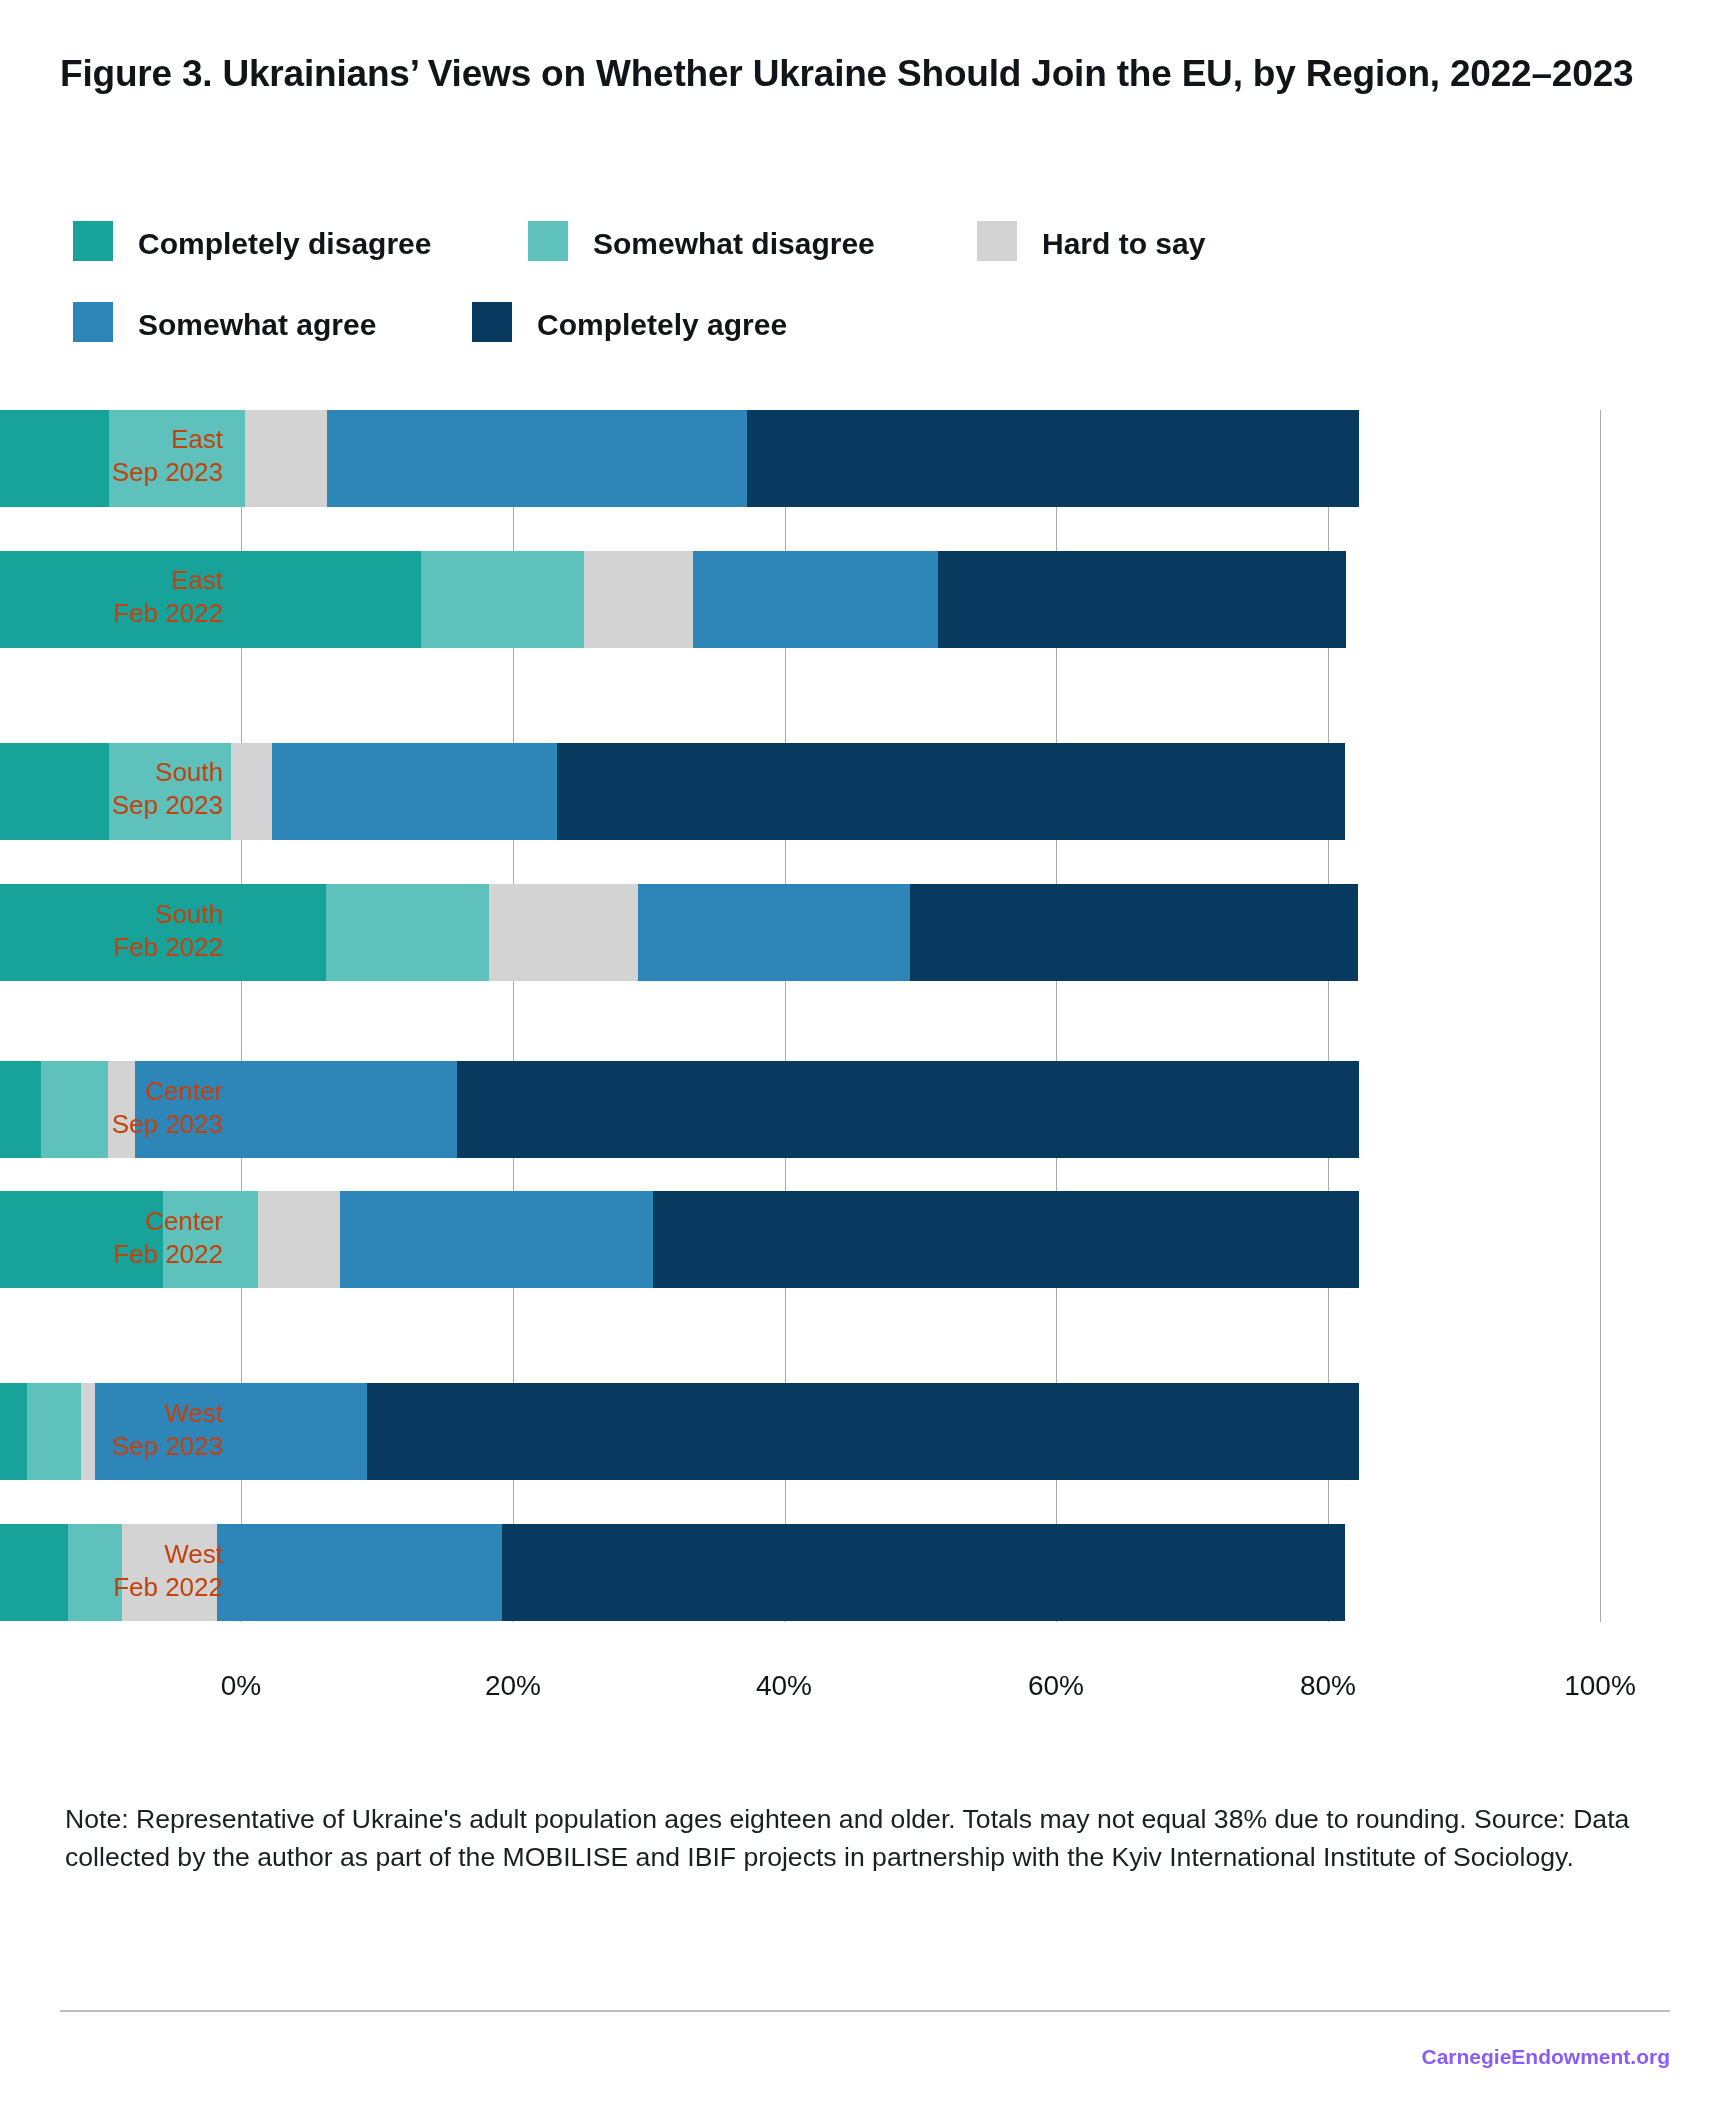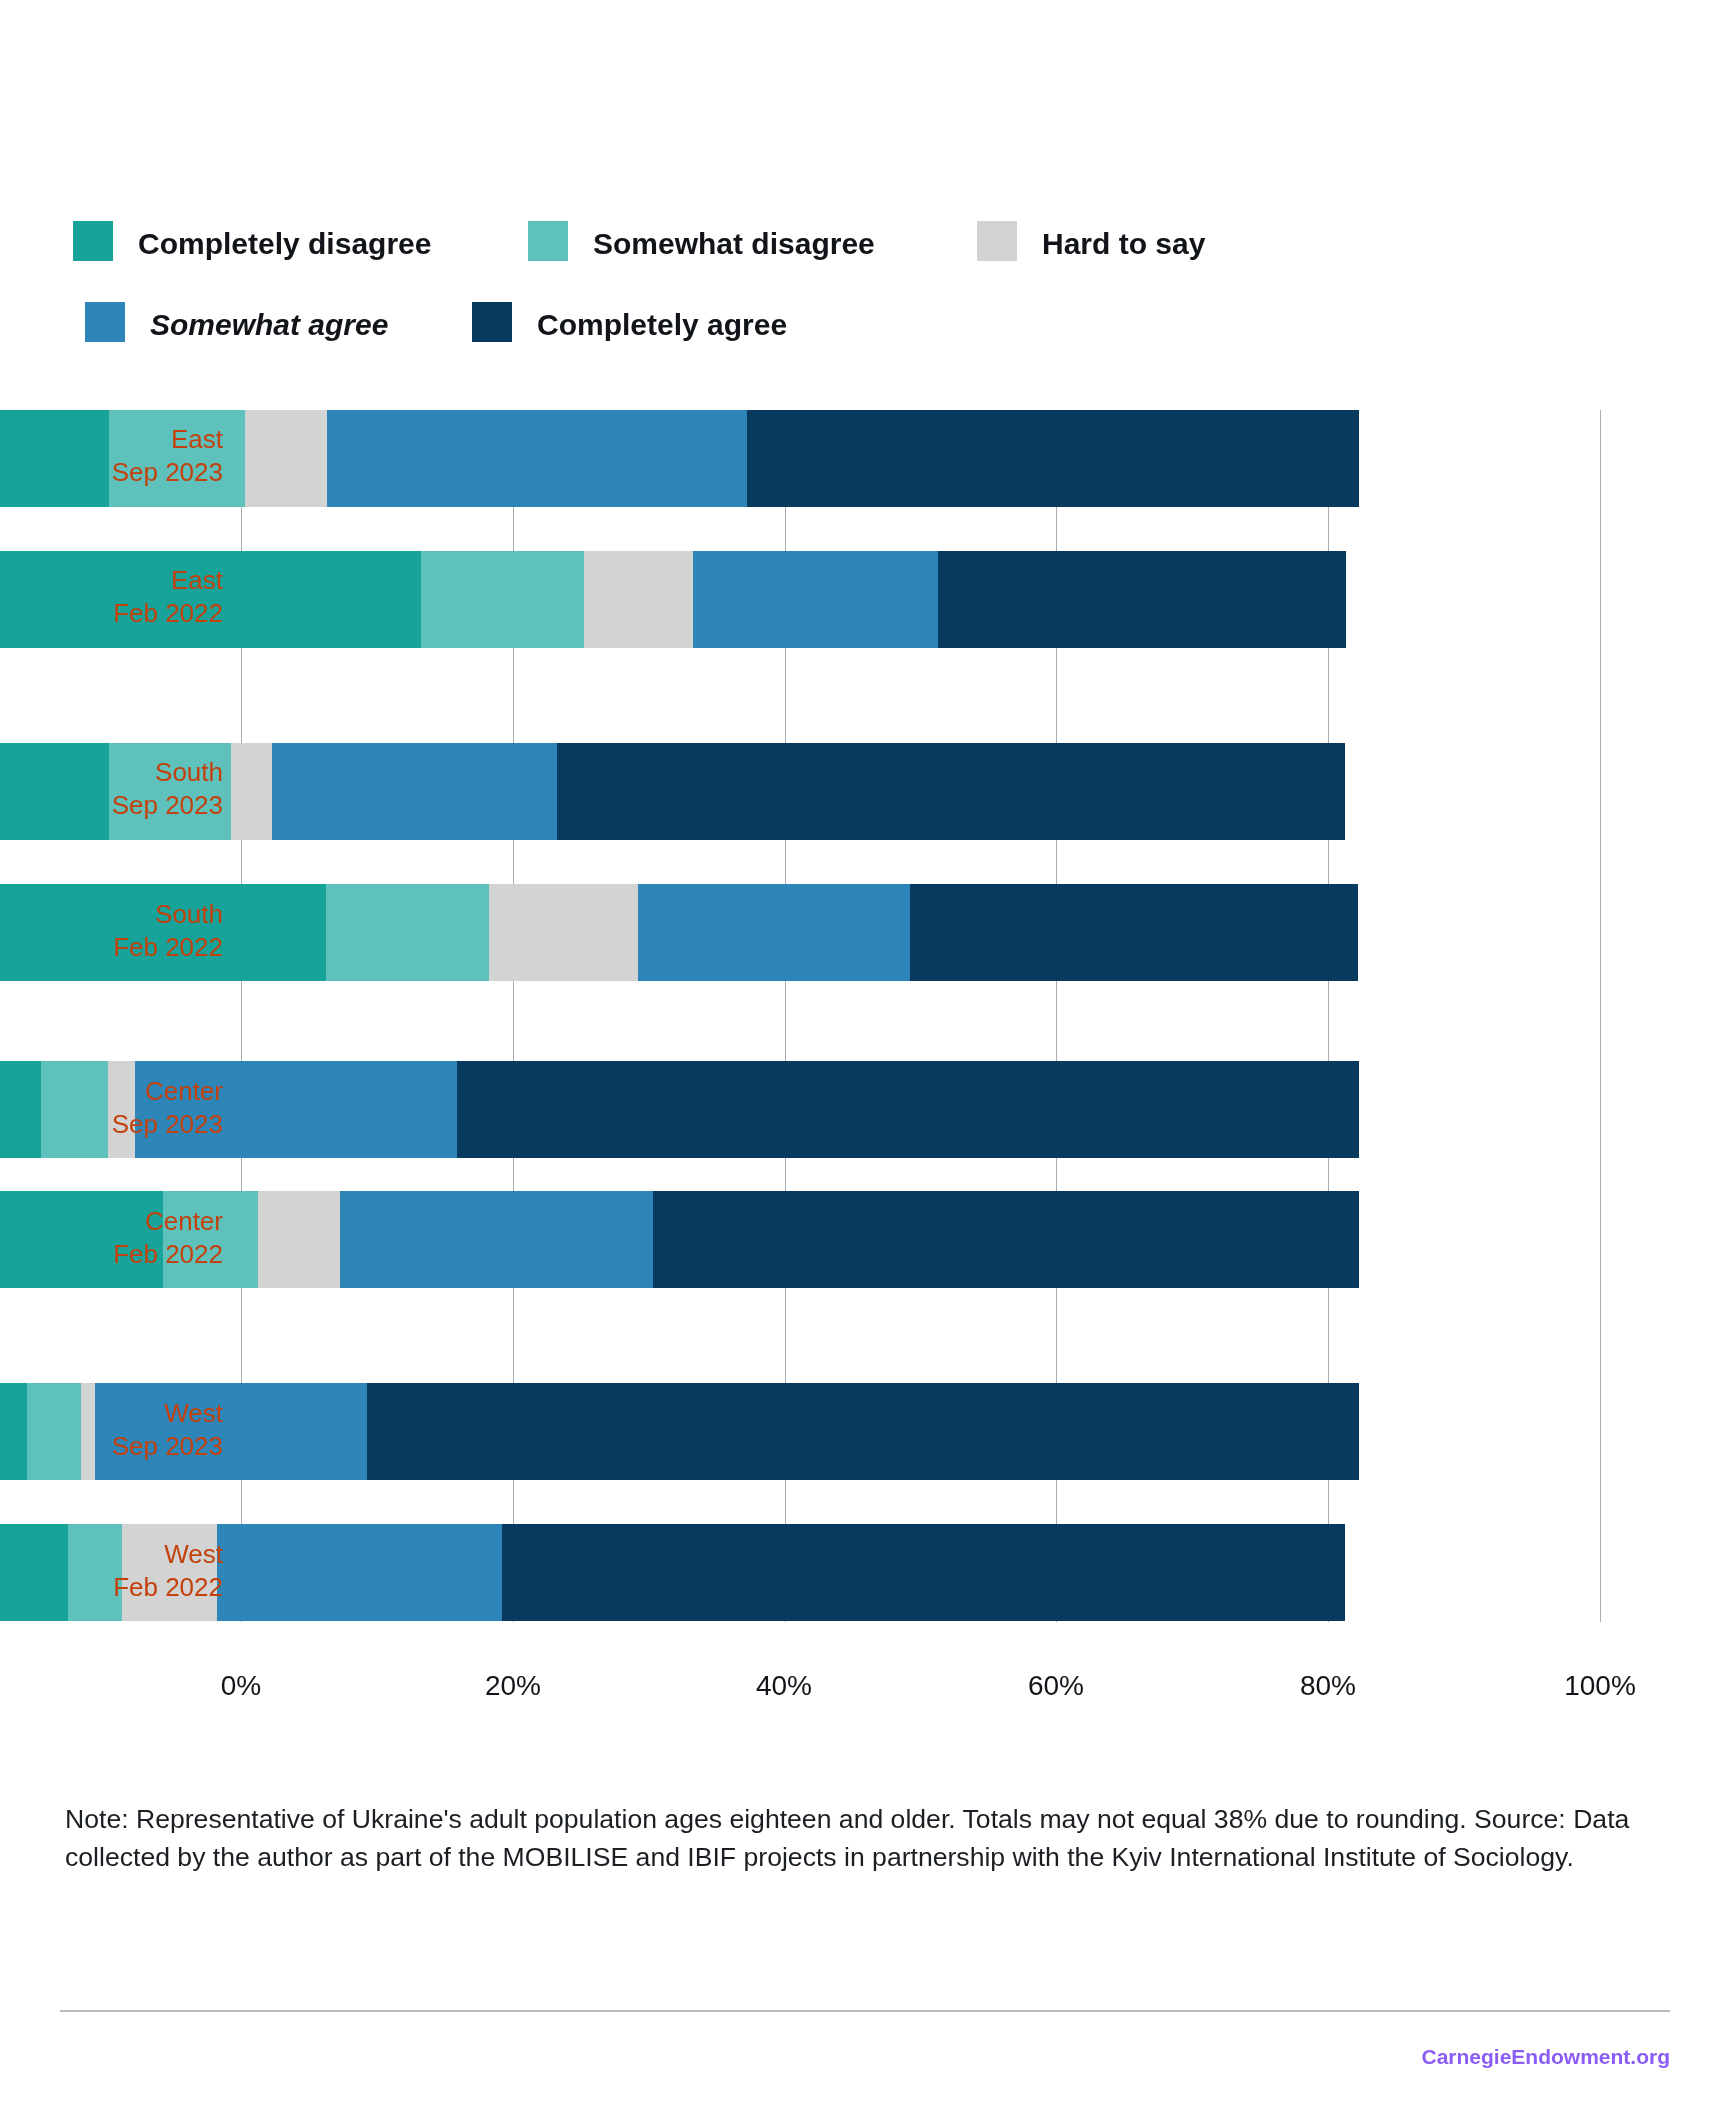--- a/index.html
+++ b/index.html
@@ -149,38 +149,39 @@
     font-size: 21px;
     font-weight: bold;
     color: #8b5cf6;
   }
 </style>
 </head>
 <body>
 
 <div class="page">
 
+  <div id="chart-title">Figure 3. Ukrainians’ Views on Whether Ukraine Should Join the EU, by Region, 2022–2023</div>
 
   <div id="legend">
     <div class="legend-row">
         <div class="legend-item" style="left: 0px;">
           <span class="legend-swatch" style="background: rgb(23, 163, 154);"></span>
           <span class="legend-label">Completely disagree</span>
         </div>
         <div class="legend-item" style="left: 455px;">
           <span class="legend-swatch" style="background: rgb(95, 193, 188);"></span>
           <span class="legend-label">Somewhat disagree</span>
         </div>
         <div class="legend-item" style="left: 904px;">
           <span class="legend-swatch" style="background: rgb(211, 211, 211);"></span>
           <span class="legend-label">Hard to say</span>
         </div>
       </div>
     <div class="legend-row">
-        <div class="legend-item" style="left: 12px; font-style: italic;">
+        <div class="legend-item" style="left: 0px;">
           <span class="legend-swatch" style="background: rgb(46, 134, 184);"></span>
           <span class="legend-label">Somewhat agree</span>
         </div>
         <div class="legend-item" style="left: 399px;">
           <span class="legend-swatch" style="background: rgb(7, 58, 94);"></span>
           <span class="legend-label">Completely agree</span>
         </div>
       </div>
   </div>
 

